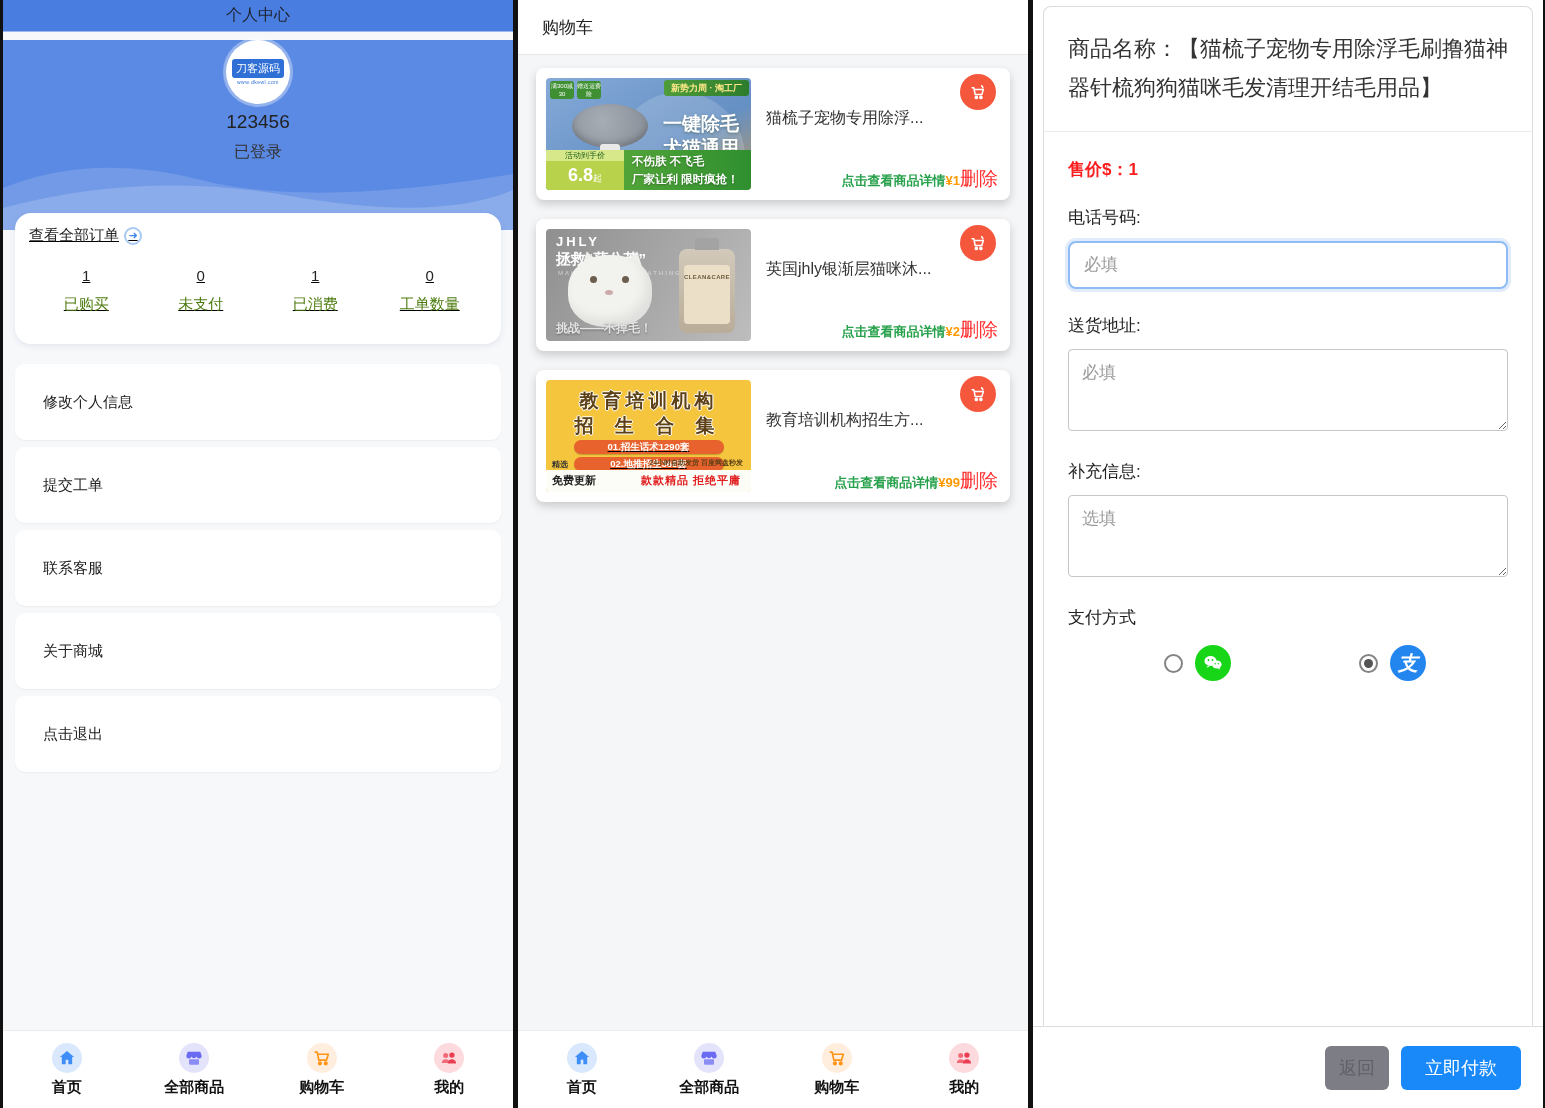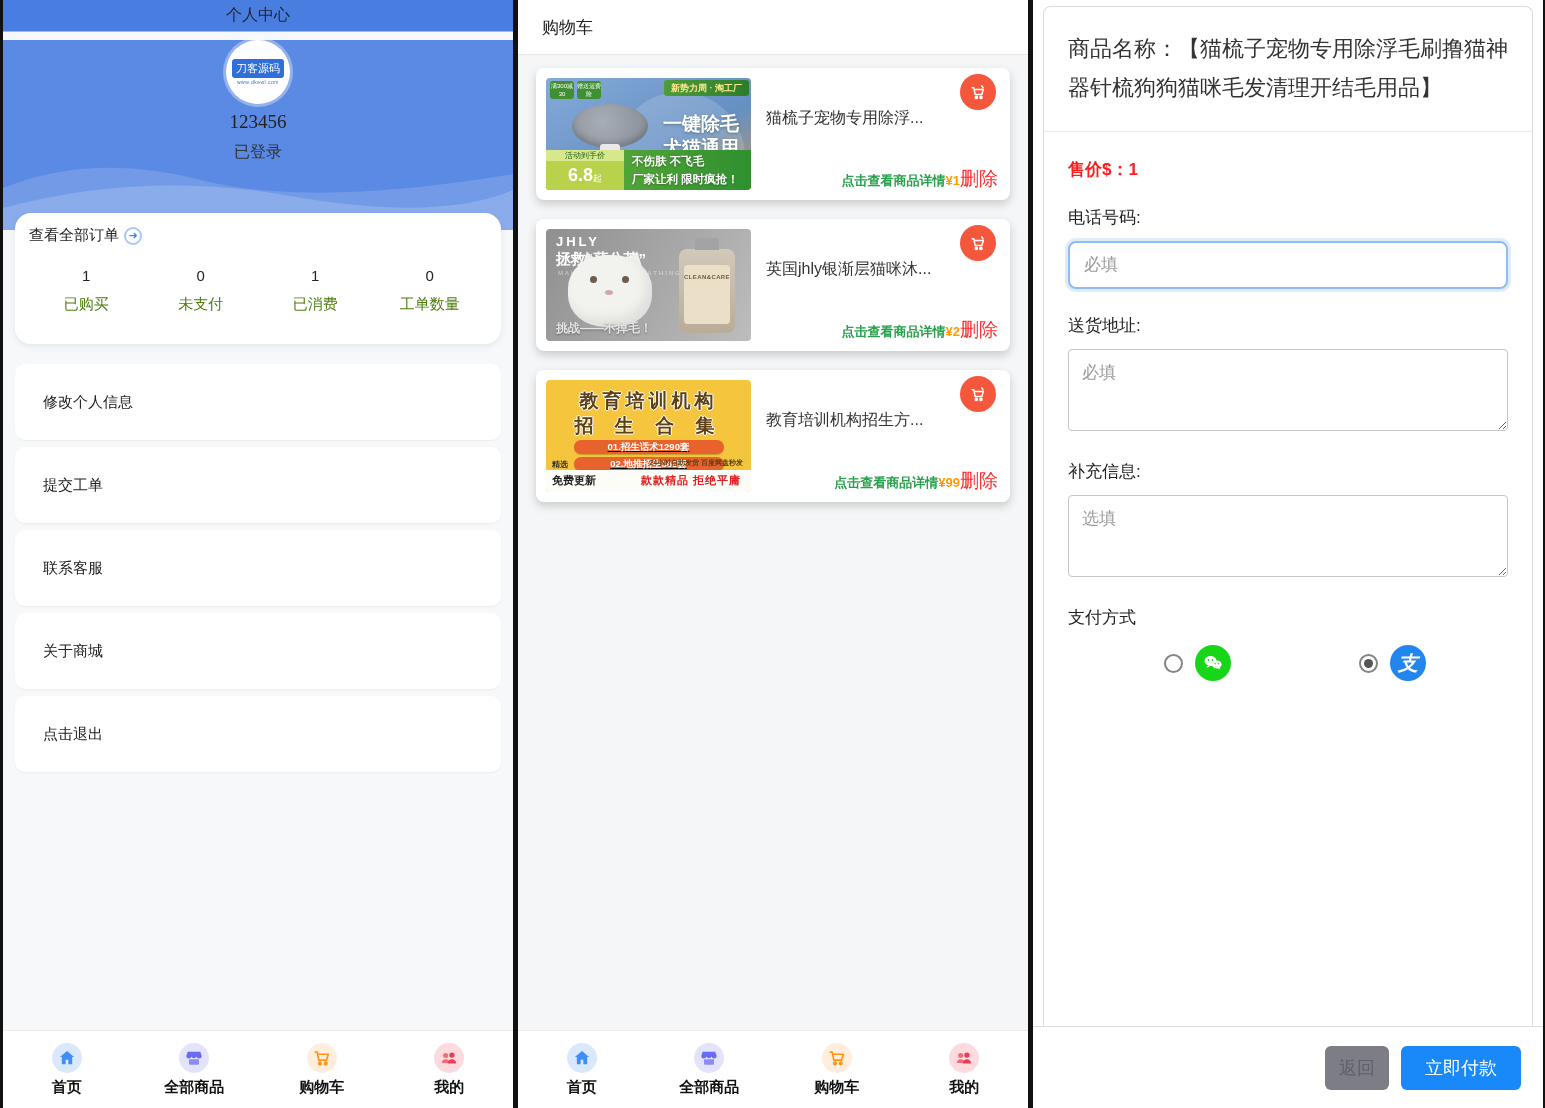--- a/index.html
+++ b/index.html
@@ -12,24 +12,24 @@
   
   .p1-header { height:32px; background:#4a7de0; display:flex; align-items:center; justify-content:center;
     font-size:16px; color:#1d2430; border-bottom:1px solid rgba(255,255,255,.45); }
   .p1-hero { height:190px; background:#5b8ae4; position:relative; text-align:center; }
   .p1-hero svg.waves { position:absolute; bottom:0; left:0; width:100%; height:80px; }
   .avatar { width:64px; height:64px; border-radius:50%; background:#fff; margin:8px auto 0;
     display:flex; flex-direction:column; align-items:center; justify-content:center; position:relative; z-index:1;
     box-shadow:0 0 0 3px rgba(255,255,255,.35); }
   .avatar .brand { background:#2f6fd6; color:#fff; font-weight:normal; font-size:11px; padding:2px 4px; border-radius:3px; }
   .avatar .site { color:#2f6fd6; font-size:5px; margin-top:1px; letter-spacing:.5px; }
-  .p1-username { position:relative; z-index:1; margin-top:7px; font-size:19px; color:#222;font-family:Liberation Serif, serif; }
+  .p1-username { position:relative; z-index:1; margin-top:7px; font-size:19px; color:#222; }
   .p1-status { position:relative; z-index:1; margin-top:9px; font-size:16px; color:#333; }
   .order-card { position:relative; z-index:2; margin:-17px 12px 0; background:#fff; border-radius:16px;
-    padding:13px 14px 30px; box-shadow:0 2px 6px rgba(40,70,140,.10); }
+    padding:13px 14px 30px; box-shadow:0 2px 6px rgba(40,70,140,.10);text-decoration:underline; }
   .order-link { display:flex; align-items:center; gap:5px; font-size:15px; color:#222; cursor:pointer; }
   .arrow-badge { width:18px; height:18px; border-radius:50%; border:2px solid #a9c8f2; color:#3f86e8;
     font-size:11px; display:flex; align-items:center; justify-content:center; background:#fff; }
   .stats { display:flex; margin-top:22px; }
   .stat { flex:1; text-align:center; }
   .stat-v { font-size:15px; color:#222; }
   .stat-l { font-size:15px; color:#4d7c0f; margin-top:11px; }
   .menu { margin-top:20px; }
   .menu-item { height:76px; margin:0 12px 7px; background:#fff; border-radius:10px; display:flex; align-items:center;
     padding-left:28px; font-size:15px; color:#222; box-shadow:0 1px 2px rgba(0,0,0,.05); cursor:pointer; }

